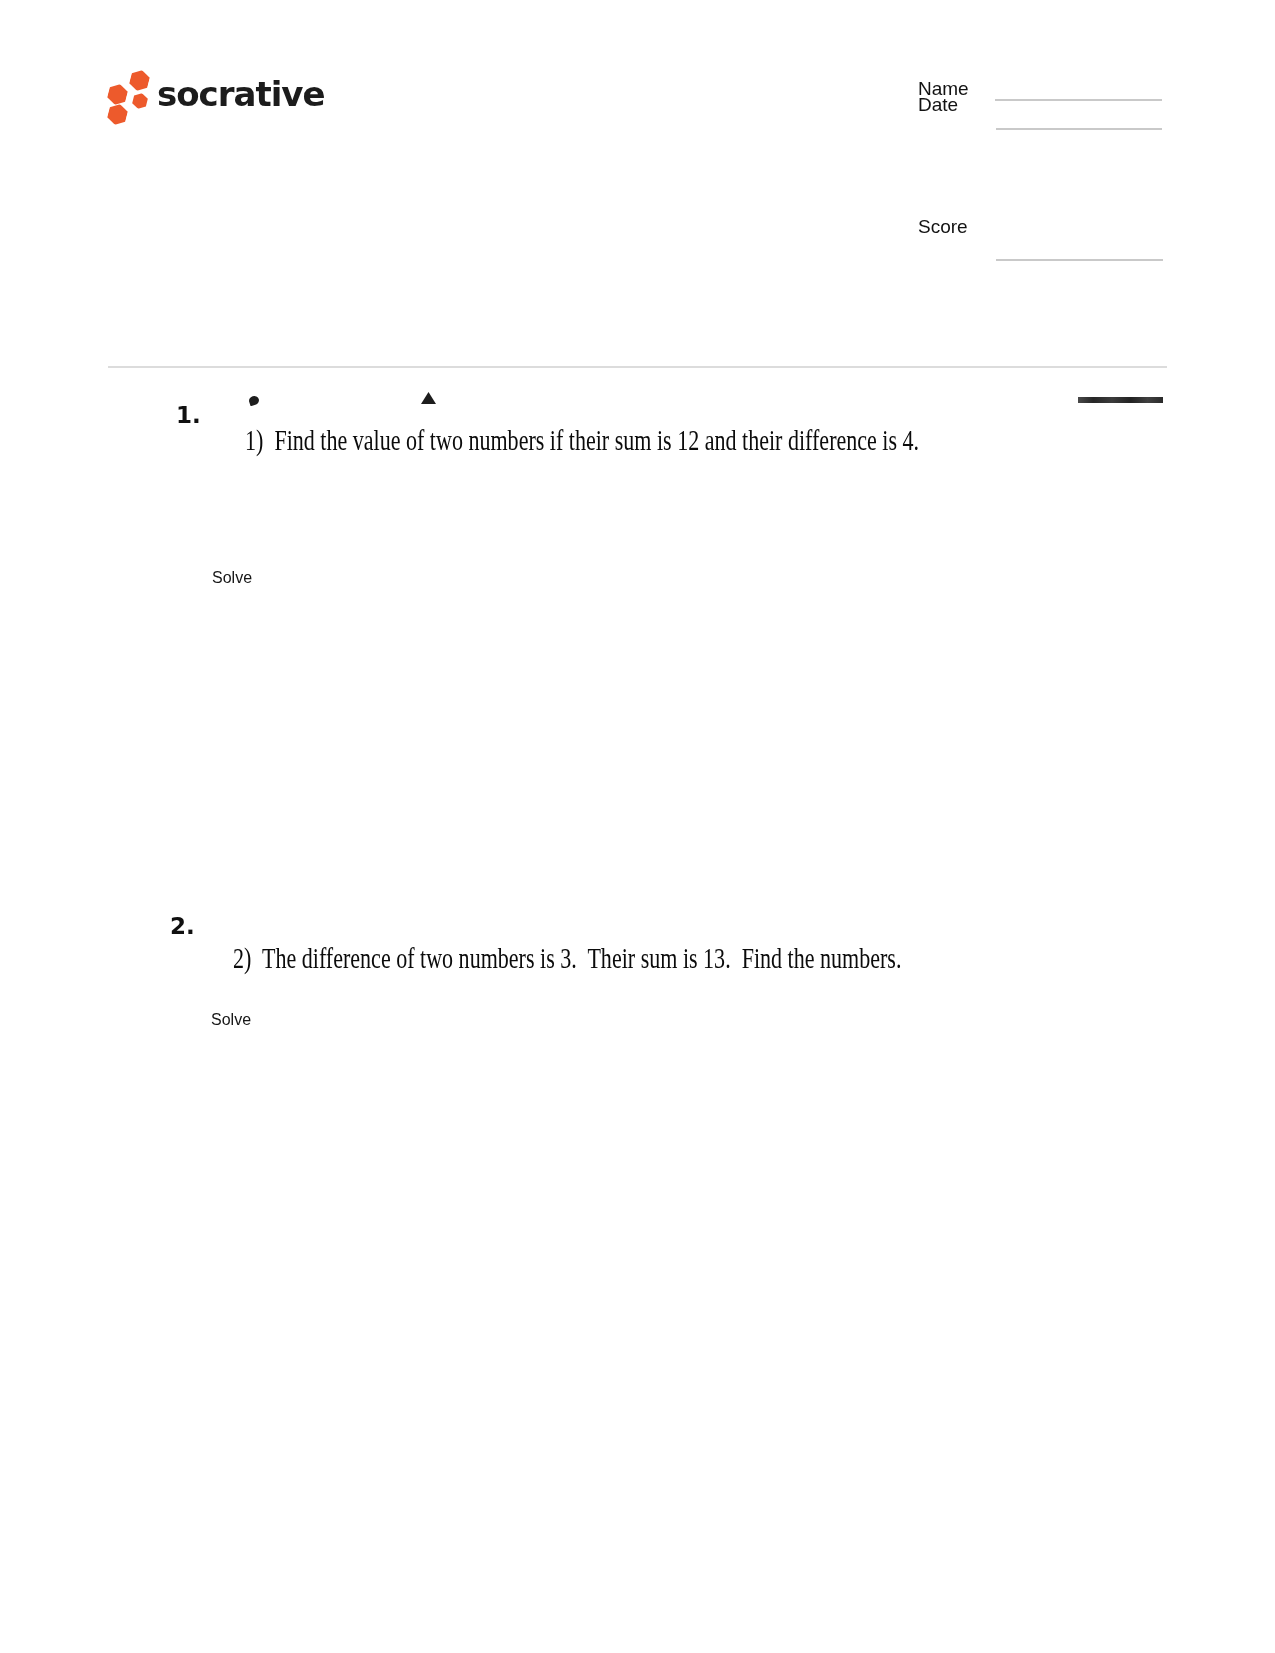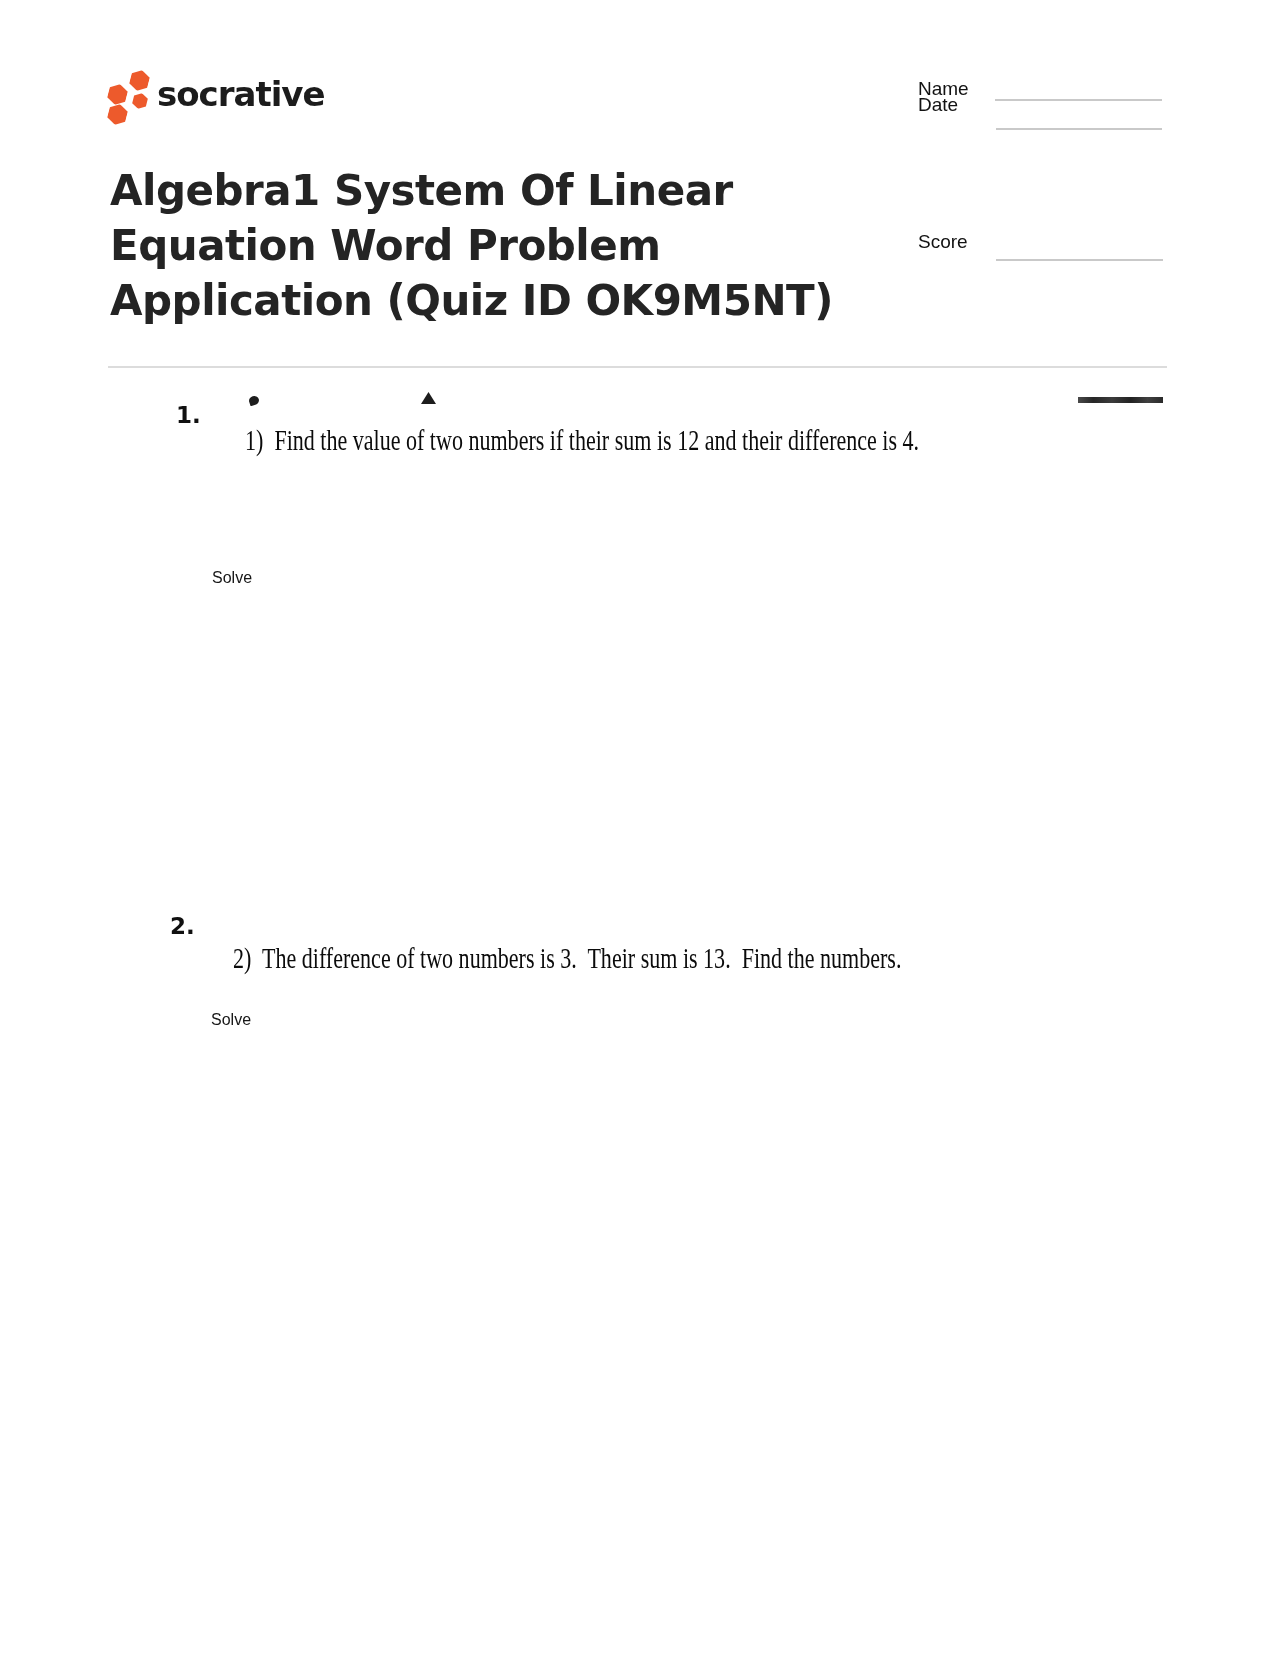--- a/index.html
+++ b/index.html
@@ -32,21 +32,21 @@
   }
 
   
   .field-label {
     position:absolute;
     font-size:19px; color:#121212;
     width:62px; text-align:left;
   }
   .lbl-name  { left:918px; top:78px;  }
   .lbl-date  { left:918px; top:94px; }
-  .lbl-score { left:918px; top:231px; }
+  .lbl-score { left:918px; top:216px; }
   .blank-line {
     position:absolute; height:0;
     border-top:2px solid #c9c9c9;
   }
   .line-name  { left:995px; top:99px;  width:167px; }
   .line-date  { left:996px; top:128px; width:166px; }
   .line-score { left:996px; top:259px; width:167px; }
 
   
   .title {
@@ -116,25 +116,20 @@
     <div class="hex hex-small"></div>
     <div class="hex hex-bottom"></div>
   </div>
   <div class="logo-text">socrative</div>
 
   <div class="field-label lbl-name">Name</div>
   <div class="blank-line line-name"></div>
   <div class="field-label lbl-date">Date</div>
   <div class="blank-line line-date"></div>
 
-  <div class="title">
-    <div>Algebra1 System Of Linear</div>
-    <div>Equation Word Problem</div>
-    <div>Application (Quiz ID OK9M5NT)</div>
-  </div>
 
   <div class="field-label lbl-score">Score</div>
   <div class="blank-line line-score"></div>
 
   <div class="divider"></div>
 
   <div class="q-number q1-number">1.</div>
   <div class="artifact artifact-dot"></div>
   <div class="artifact artifact-tick"></div>
   <div class="artifact artifact-answer-line"></div>

